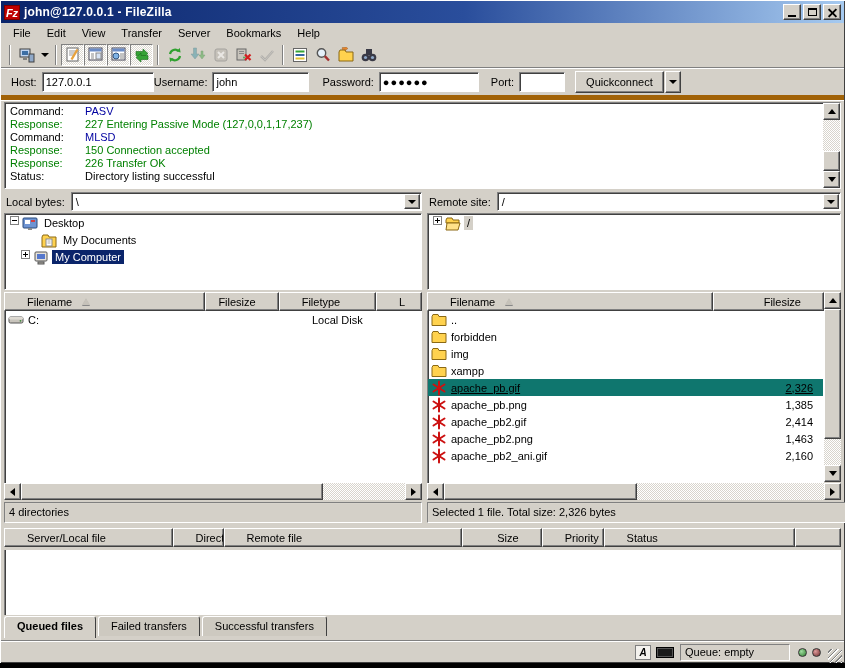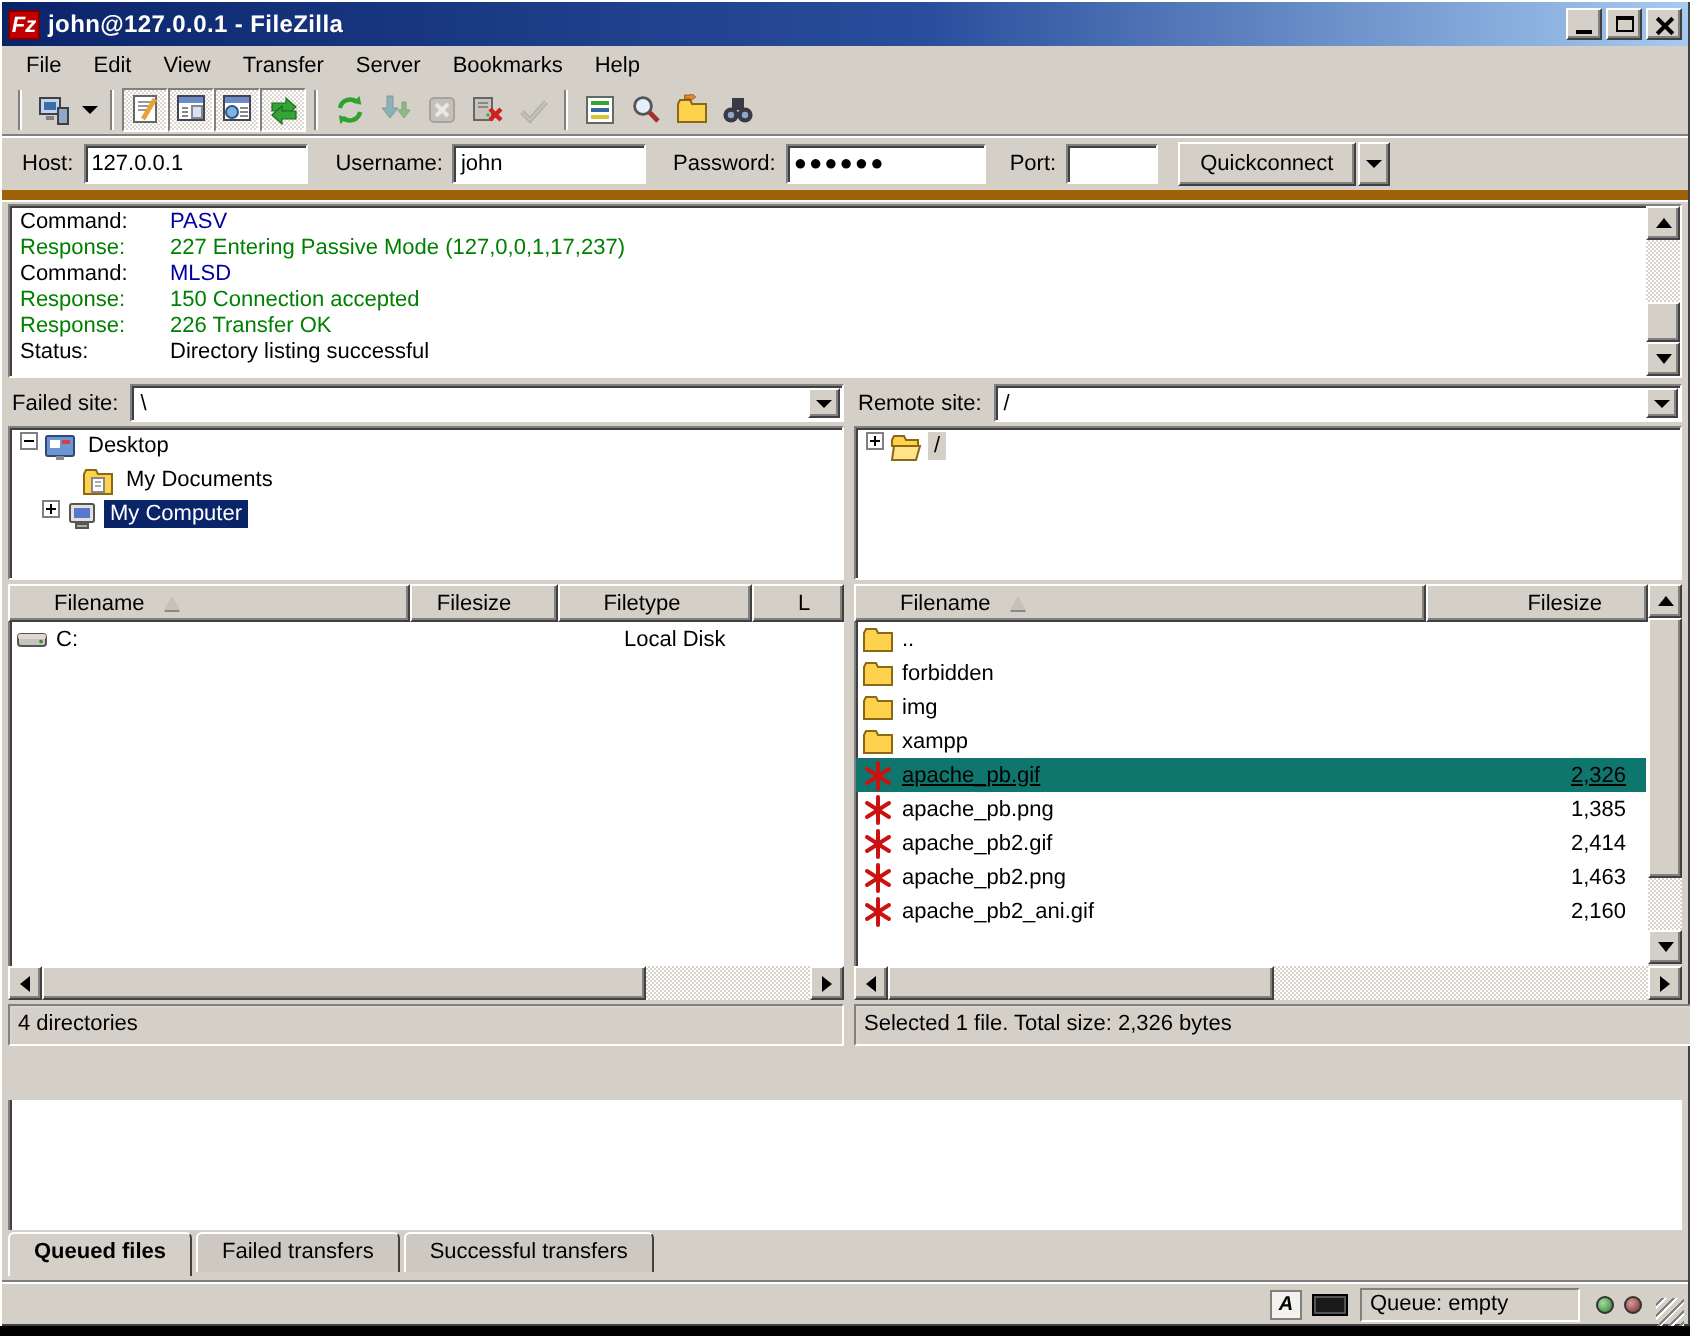--- a/index.html
+++ b/index.html
@@ -44,21 +44,21 @@
   .tbtn svg { display:block; }
   .tbtn-drop { width:13px; height:22px; display:flex; align-items:center; justify-content:center; }
   .arrow-down { width:0; height:0; border-left:4px solid transparent; border-right:4px solid transparent; border-top:4px solid #000; }
 
   
   .qcbar { position:absolute; top:69px; left:1px; right:1px; height:31px; display:flex; align-items:center; padding-left:10px;
            border-bottom:5px solid #a16207; box-shadow:0 1px 0 #fff; }
   .qc-label { margin-right:5px; }
   .qc-input { height:20px; padding:2px 3px; font-family:"Liberation Sans",sans-serif; font-size:11px; outline:none;
               border:1px solid #808080; border-right-color:#fff; border-bottom-color:#fff; box-shadow: inset 1px 1px 0 #404040; background:#fff; }
-  #host-input { width:112px; margin-right:14px; }
+  #host-input { width:112px; }
   #user-input { width:97px; margin-right:13px; }
   #pass-input { width:100px; margin-right:12px; letter-spacing:1px; }
   #port-input { width:46px; margin-right:10px; }
   .qc-btn { height:22px; padding:0 10px; font-size:11px; display:flex; align-items:center; cursor:default; }
   .qc-drop { width:16px; height:22px; display:flex; align-items:center; justify-content:center; margin-left:1px; }
 
   
   .log { position:absolute; top:102px; left:4px; right:4px; height:87px; }
   .log-inner { position:absolute; inset:0; padding:2px 20px 2px 5px; overflow:hidden; line-height:13px; }
   .log-line { white-space:nowrap; }
@@ -313,21 +313,21 @@
           <div class="tri-up"></div>
         </div>
       <div class="sb-thumb raised" style="top:48px;right:0;width:17px;height:20px;"></div>
       <div class="sb-btn raised" style="bottom:0;right:0;">
           <div class="tri-dn"></div>
         </div>
     </div>
   </div>
 
   <div class="site-bar" style="left:4px;width:418px;">
-    <span class="site-label">Failed site:</span>
+    <span class="site-label">Local bytes:</span>
     <div class="combo">
       <span class="combo-text">\</span>
       <div class="combo-btn raised">
           <div class="arrow-down"></div>
         </div>
     </div>
   </div>
 
   <div class="site-bar" style="left:427px;width:414px;">
     <span class="site-label">Remote site:</span>
@@ -542,20 +542,41 @@
         <div class="tri-lf"></div>
       </div>
     <div class="sb-thumb raised" style="left:17px;top:0;width:193px;height:17px;"></div>
     <div class="sb-btn raised" style="right:0;top:0;">
         <div class="tri-rt"></div>
       </div>
   </div>
 
   <div class="panel-status" style="left:427px;width:424px;">Selected 1 file. Total size: 2,326 bytes</div>
 
+  <div class="queue-head">
+    <div class="hcell raised" style="width:169px;">
+        <span>Server/Local file</span>
+      </div>
+    <div class="hcell raised" style="width:51px;">
+        <span>Directi...</span>
+      </div>
+    <div class="hcell raised" style="width:239px;">
+        <span>Remote file</span>
+      </div>
+    <div class="hcell raised right" style="width:80px;">
+        <span>Size</span>
+      </div>
+    <div class="hcell raised" style="width:62px;">
+        <span>Priority</span>
+      </div>
+    <div class="hcell raised" style="width:192px;">
+        <span>Status</span>
+      </div>
+    <div class="hcell raised" style="flex:1;"></div>
+  </div>
 
   <div class="queue-body"></div>
 
   <div class="tabs">
     <div class="tab active">Queued files</div>
     <div class="tab">Failed transfers</div>
     <div class="tab">Successful transfers</div>
   </div>
 
   <div class="statusbar">

